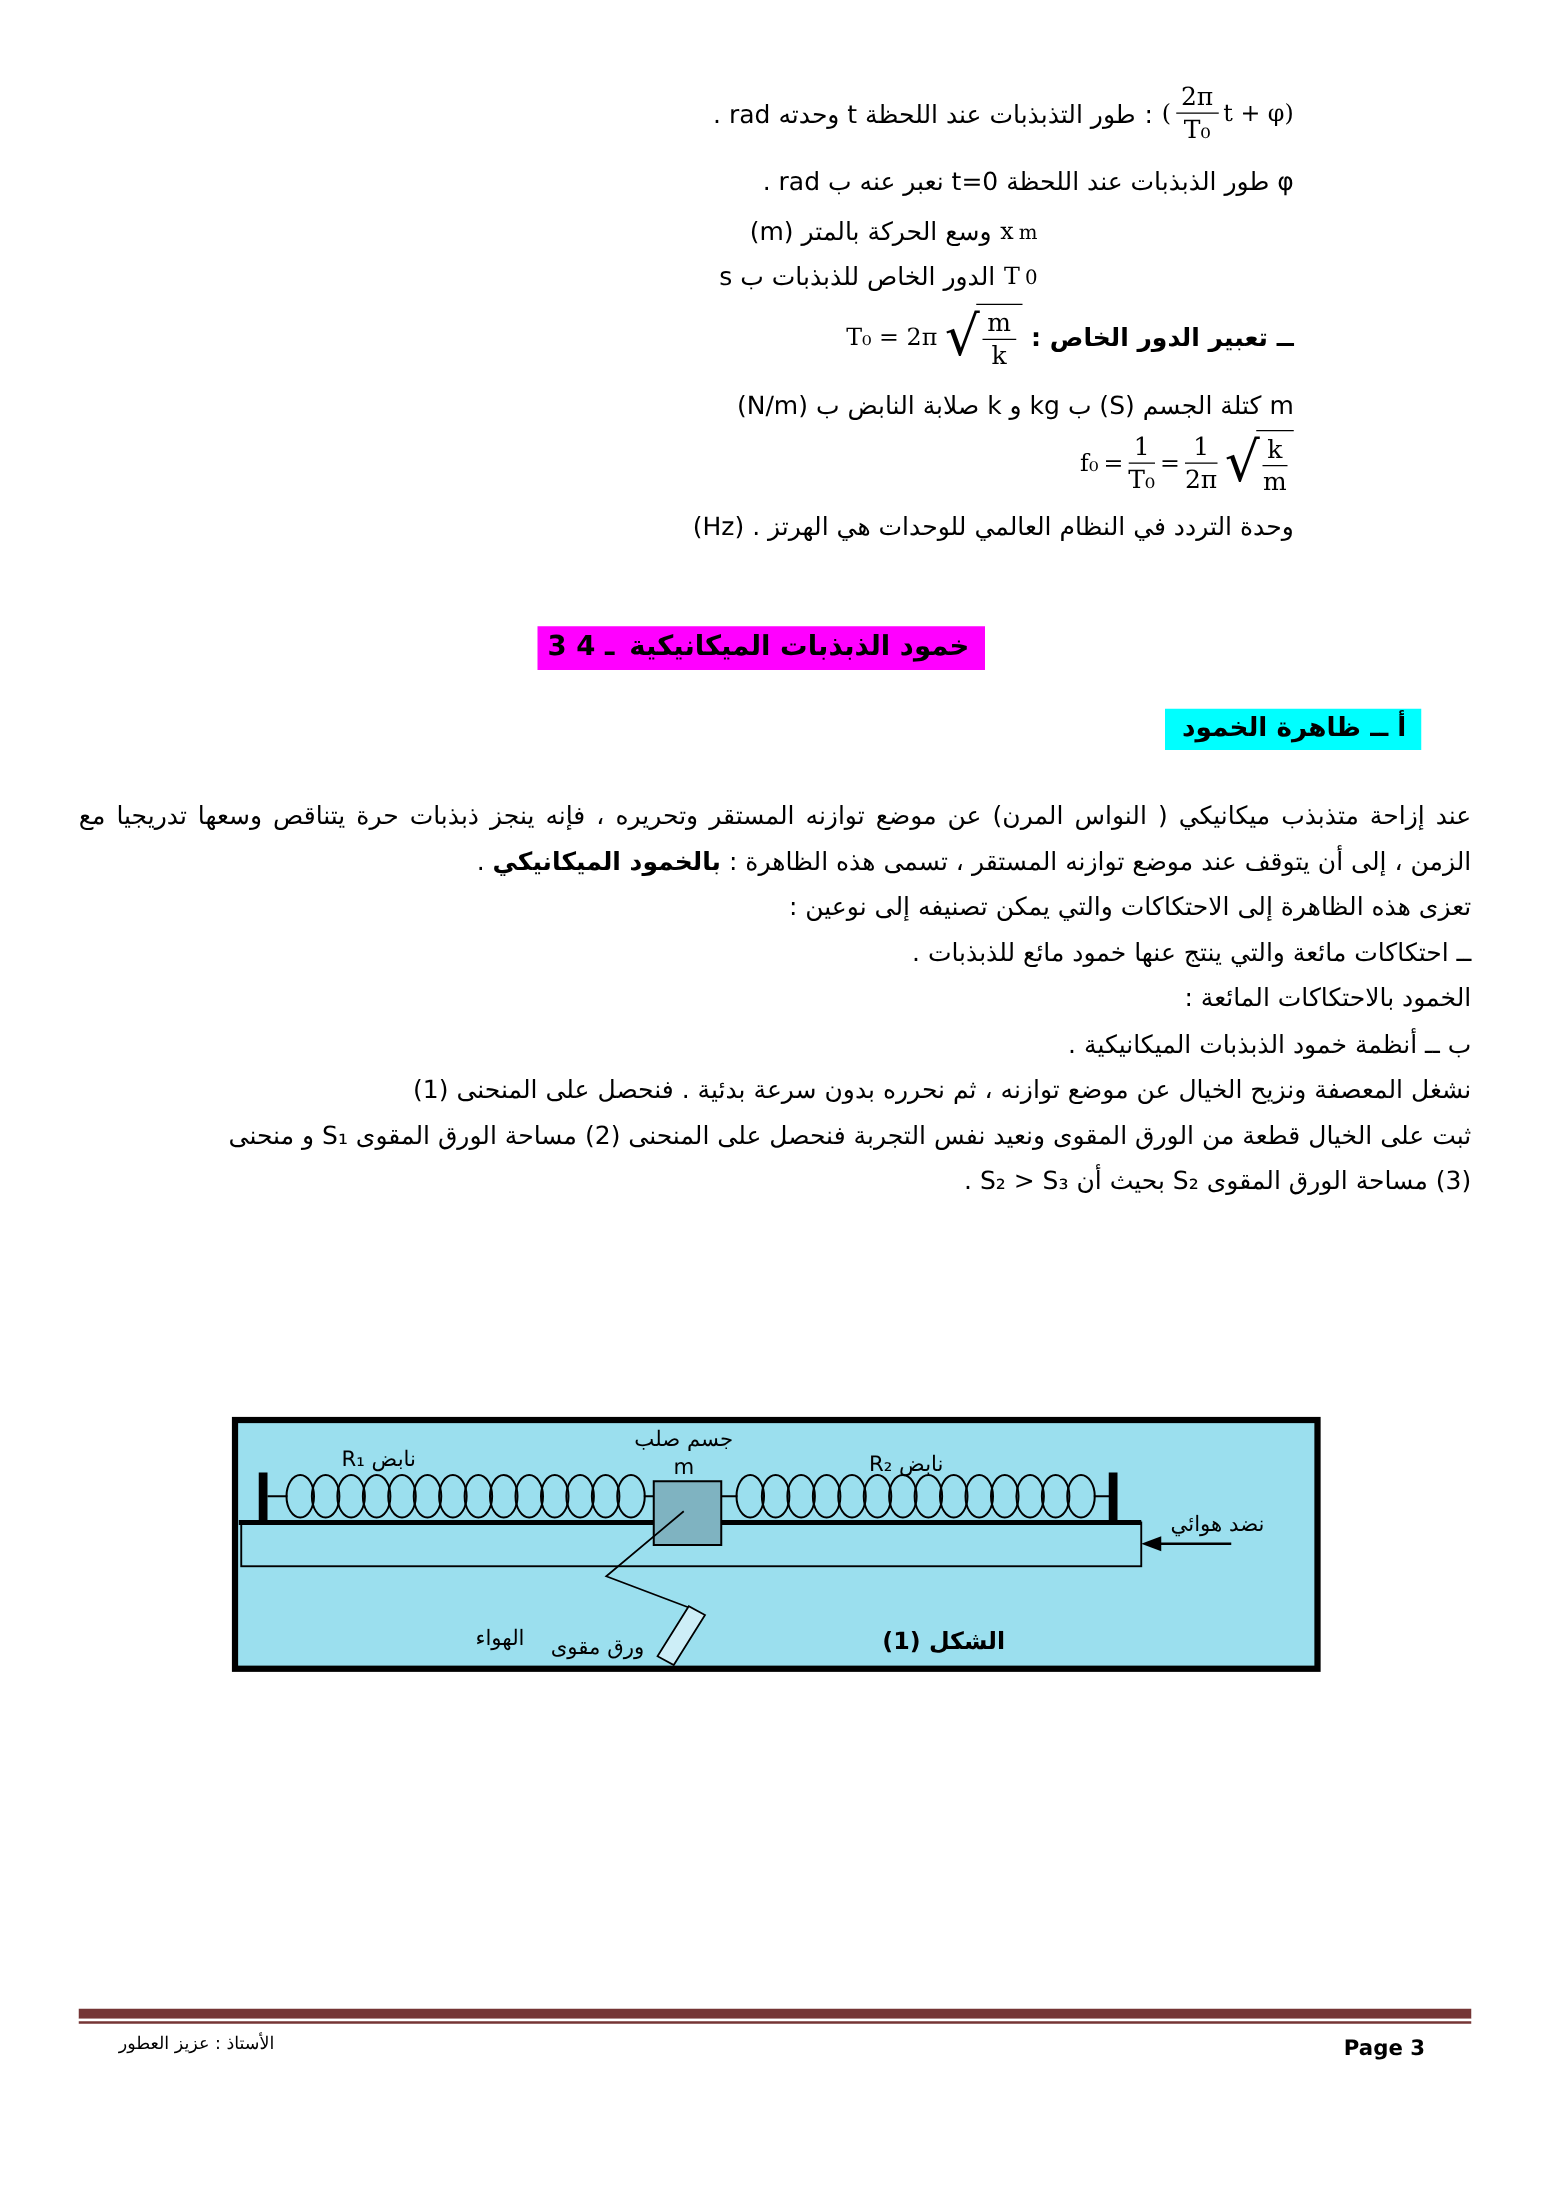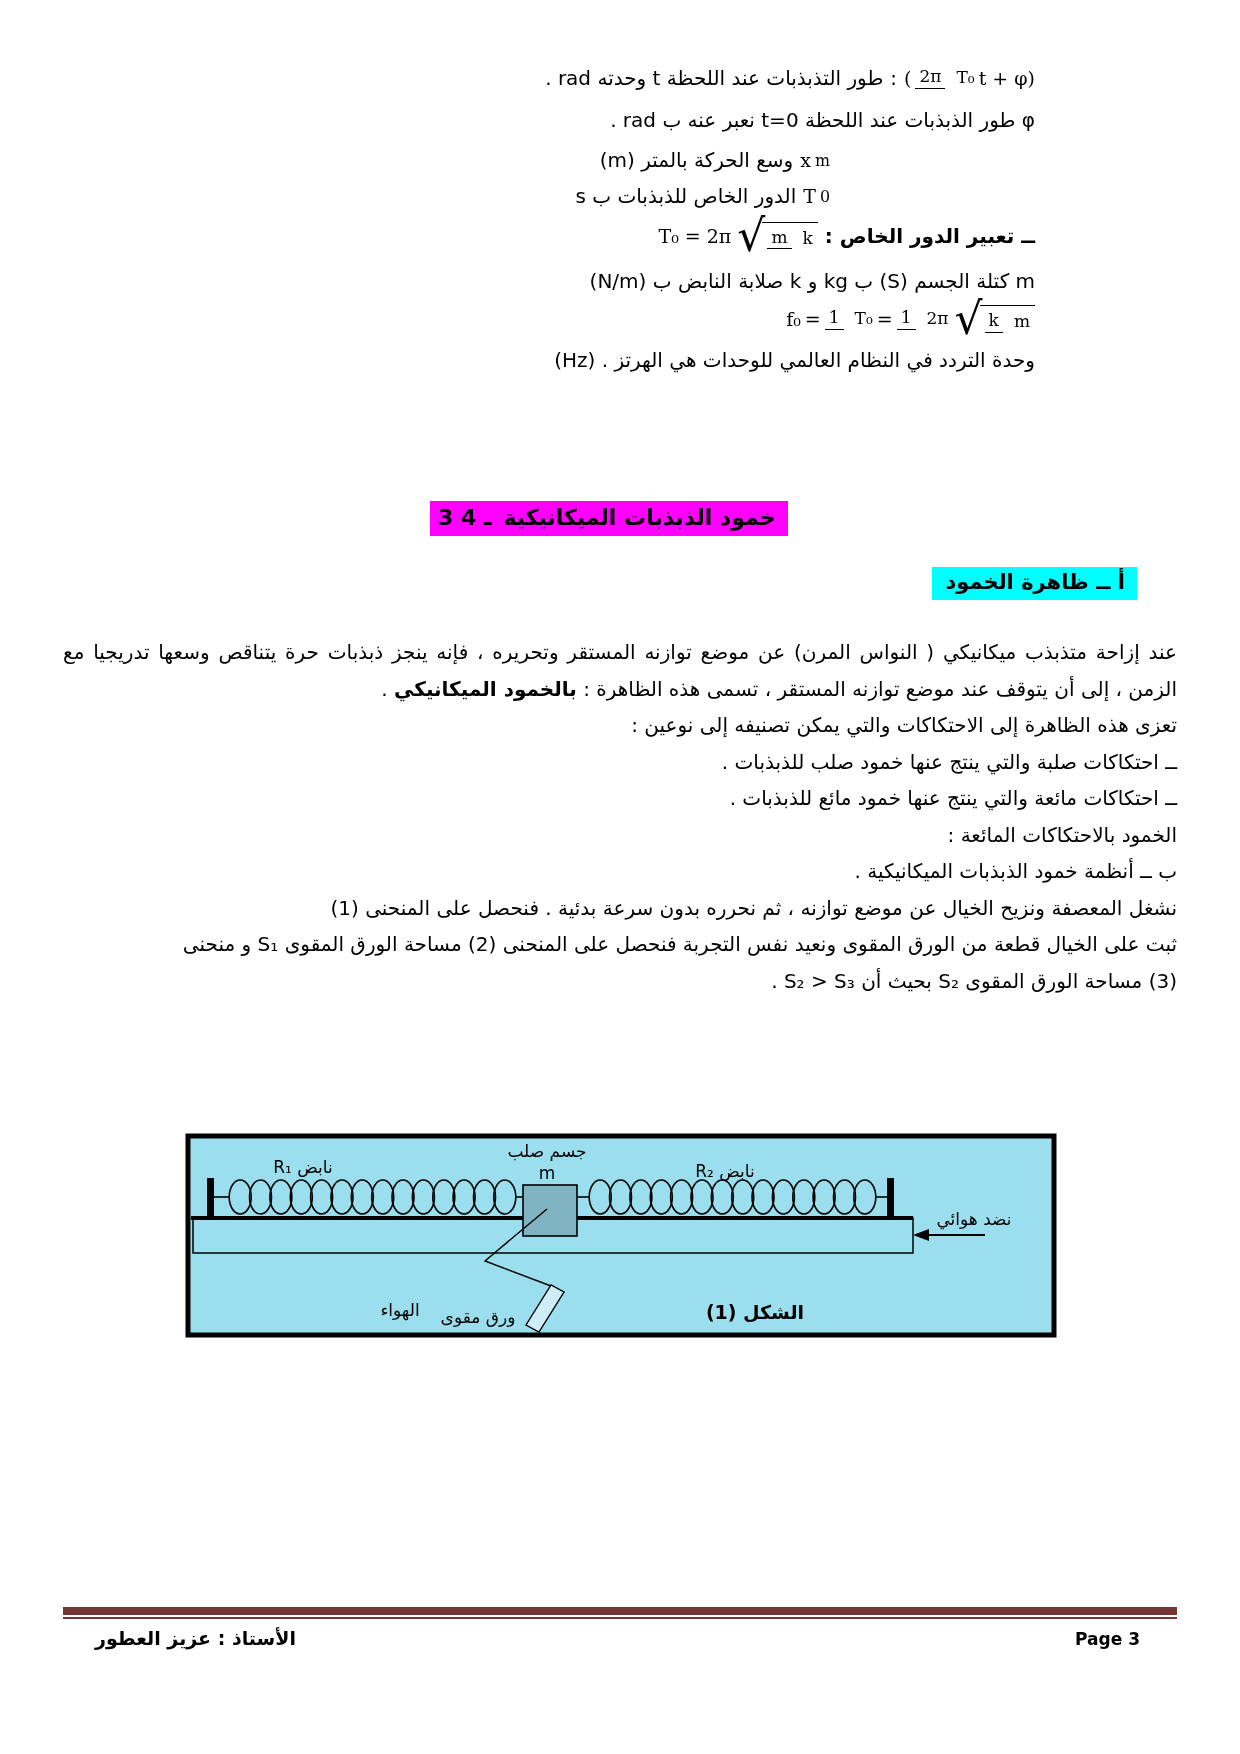--- a/index.html
+++ b/index.html
@@ -6,22 +6,22 @@
   html,body { width:1240px; height:1754px; background:#ffffff; position:relative;
               font-family:"DejaVu Sans", sans-serif; color:#000; }
 
   
   .intro { position:absolute; top:66px; right:205px; width:850px; }
   .iline { display:flex; justify-content:flex-start; align-items:center; gap:7px;
            font-size:20px; direction:rtl; }
   .iline.indent { margin-left:0; margin-right:205px; }
   .math { font-family:"DejaVu Serif", serif; direction:ltr; unicode-bidi:isolate;
           font-size:19px; display:inline-flex; align-items:center; gap:4px; }
-  .frac { display:inline-flex; flex-direction:row; text-align:center;
-          font-size:17px; line-height:1.15; vertical-align:middle;gap:11px; }
+  .frac { display:inline-flex; flex-direction:column; text-align:center;
+          font-size:20px; line-height:1.15; vertical-align:middle; }
   .frac .num { border-bottom:1.3px solid #000; padding:0 4px 1px; }
   .frac .den { padding-top:1px; }
   .sqrt { display:inline-flex; align-items:center; }
   .sqrt .rad { font-size:44px; font-weight:400; line-height:0.8; margin-left:2px; margin-right:-3px; }
   .sqrt .sqrt-body { border-top:1.6px solid #000; padding:3px 5px 0 5px; }
   .bold { font-weight:bold; }
 
   .m-top18{margin-top:18px}.m-top14{margin-top:16px}.m-top10{margin-top:12px}
   .m-top8{margin-top:10px}.m-top12{margin-top:16px}.m-top6{margin-top:8px}
 
@@ -41,21 +41,21 @@
   .figure-wrap { position:absolute; left:185px; top:1133px; width:872px; height:172px; }
   .figure-wrap svg { display:block; }
   .svg-label { font-family:"DejaVu Sans", sans-serif; font-size:17px; direction:rtl; }
   .svg-caption { font-family:"DejaVu Sans", sans-serif; font-size:19px; font-weight:bold; direction:rtl; }
 
   
   .footer-bar { position:absolute; left:63px; right:63px; top:1607px; height:12px; }
   .footer-bar .thick { height:8px; }
   .footer-bar .gap { height:2px; background:#fff; }
   .footer-bar .thin { height:2px; }
-  .footer-left { position:absolute; left:95px; top:1627px; font-size:19px; font-weight:bold; direction:rtl; }
+  .footer-left { position:absolute; left:95px; top:1627px; font-size:14px; font-weight:normal; direction:rtl; }
   .footer-right { position:absolute; right:100px; top:1629px; font-size:17px; font-weight:bold;
                   font-family:"DejaVu Sans", sans-serif; }
 </style>
 </head>
 <body>
 
 <div class="intro">
 
   <div class="iline">
     <span class="math">
@@ -139,21 +139,20 @@
 <div class="section-header" id="section-header" style="background: rgb(255, 0, 255);">
   <span>3 ـ 4</span>
   <span dir="rtl">خمود الذبذبات الميكانيكية</span>
 </div>
 
 <div class="subsection-header" id="subsection-header" style="background: rgb(0, 255, 255);">أ ــ ظاهرة الخمود</div>
 
 <div class="bodytext">
   <p class="justified"><span>عند إزاحة متذبذب ميكانيكي ( النواس المرن) عن موضع توازنه المستقر وتحريره ، فإنه ينجز ذبذبات حرة يتناقص وسعها تدريجيا مع الزمن ، إلى أن يتوقف عند موضع توازنه المستقر ، تسمى هذه الظاهرة :</span> <span class="bold">بالخمود الميكانيكي</span> <span>.</span></p>
   <div>تعزى هذه الظاهرة إلى الاحتكاكات والتي يمكن تصنيفه إلى نوعين :</div>
-  <div>ــ احتكاكات صلبة والتي ينتج عنها خمود صلب للذبذبات .</div>
   <div>ــ احتكاكات مائعة والتي ينتج عنها خمود مائع للذبذبات .</div>
   <div>الخمود بالاحتكاكات المائعة :</div>
   <div>ب ــ أنظمة خمود الذبذبات الميكانيكية .</div>
   <div>نشغل المعصفة ونزيح الخيال عن موضع توازنه ، ثم نحرره بدون سرعة بدئية . فنحصل على المنحنى (1)</div>
   <div>ثبت على الخيال قطعة من الورق المقوى ونعيد نفس التجربة فنحصل على المنحنى (2)  مساحة الورق المقوى S₁ و منحنى</div>
   <div>(3) مساحة الورق المقوى S₂ بحيث أن S₂ &gt; S₃ .</div>
 </div>
 
 <div class="figure-wrap">
   <svg width="872" height="205" viewBox="0 0 872 205" xmlns="http://www.w3.org/2000/svg">

